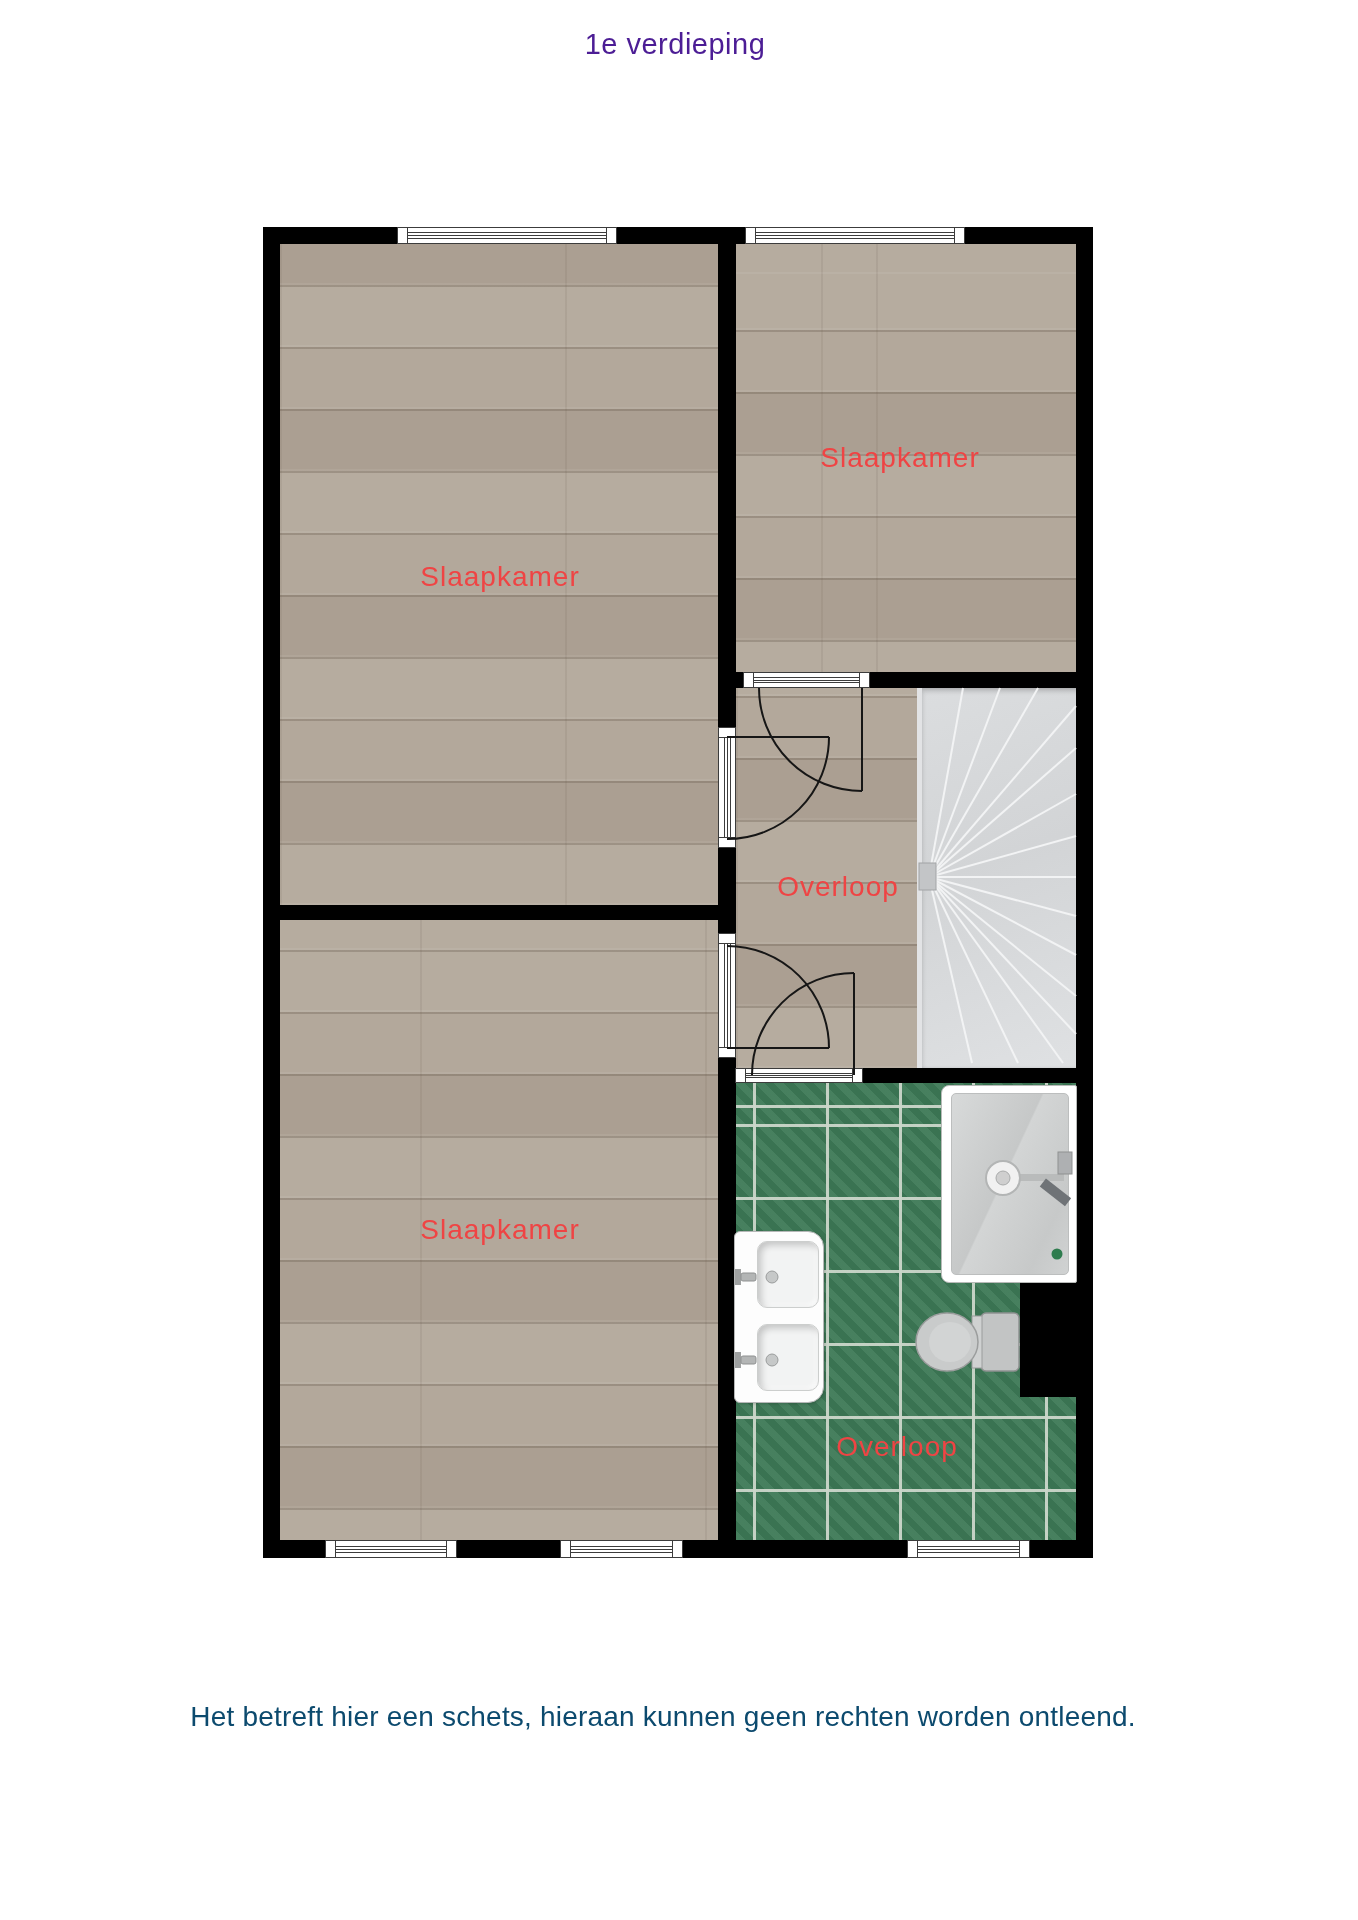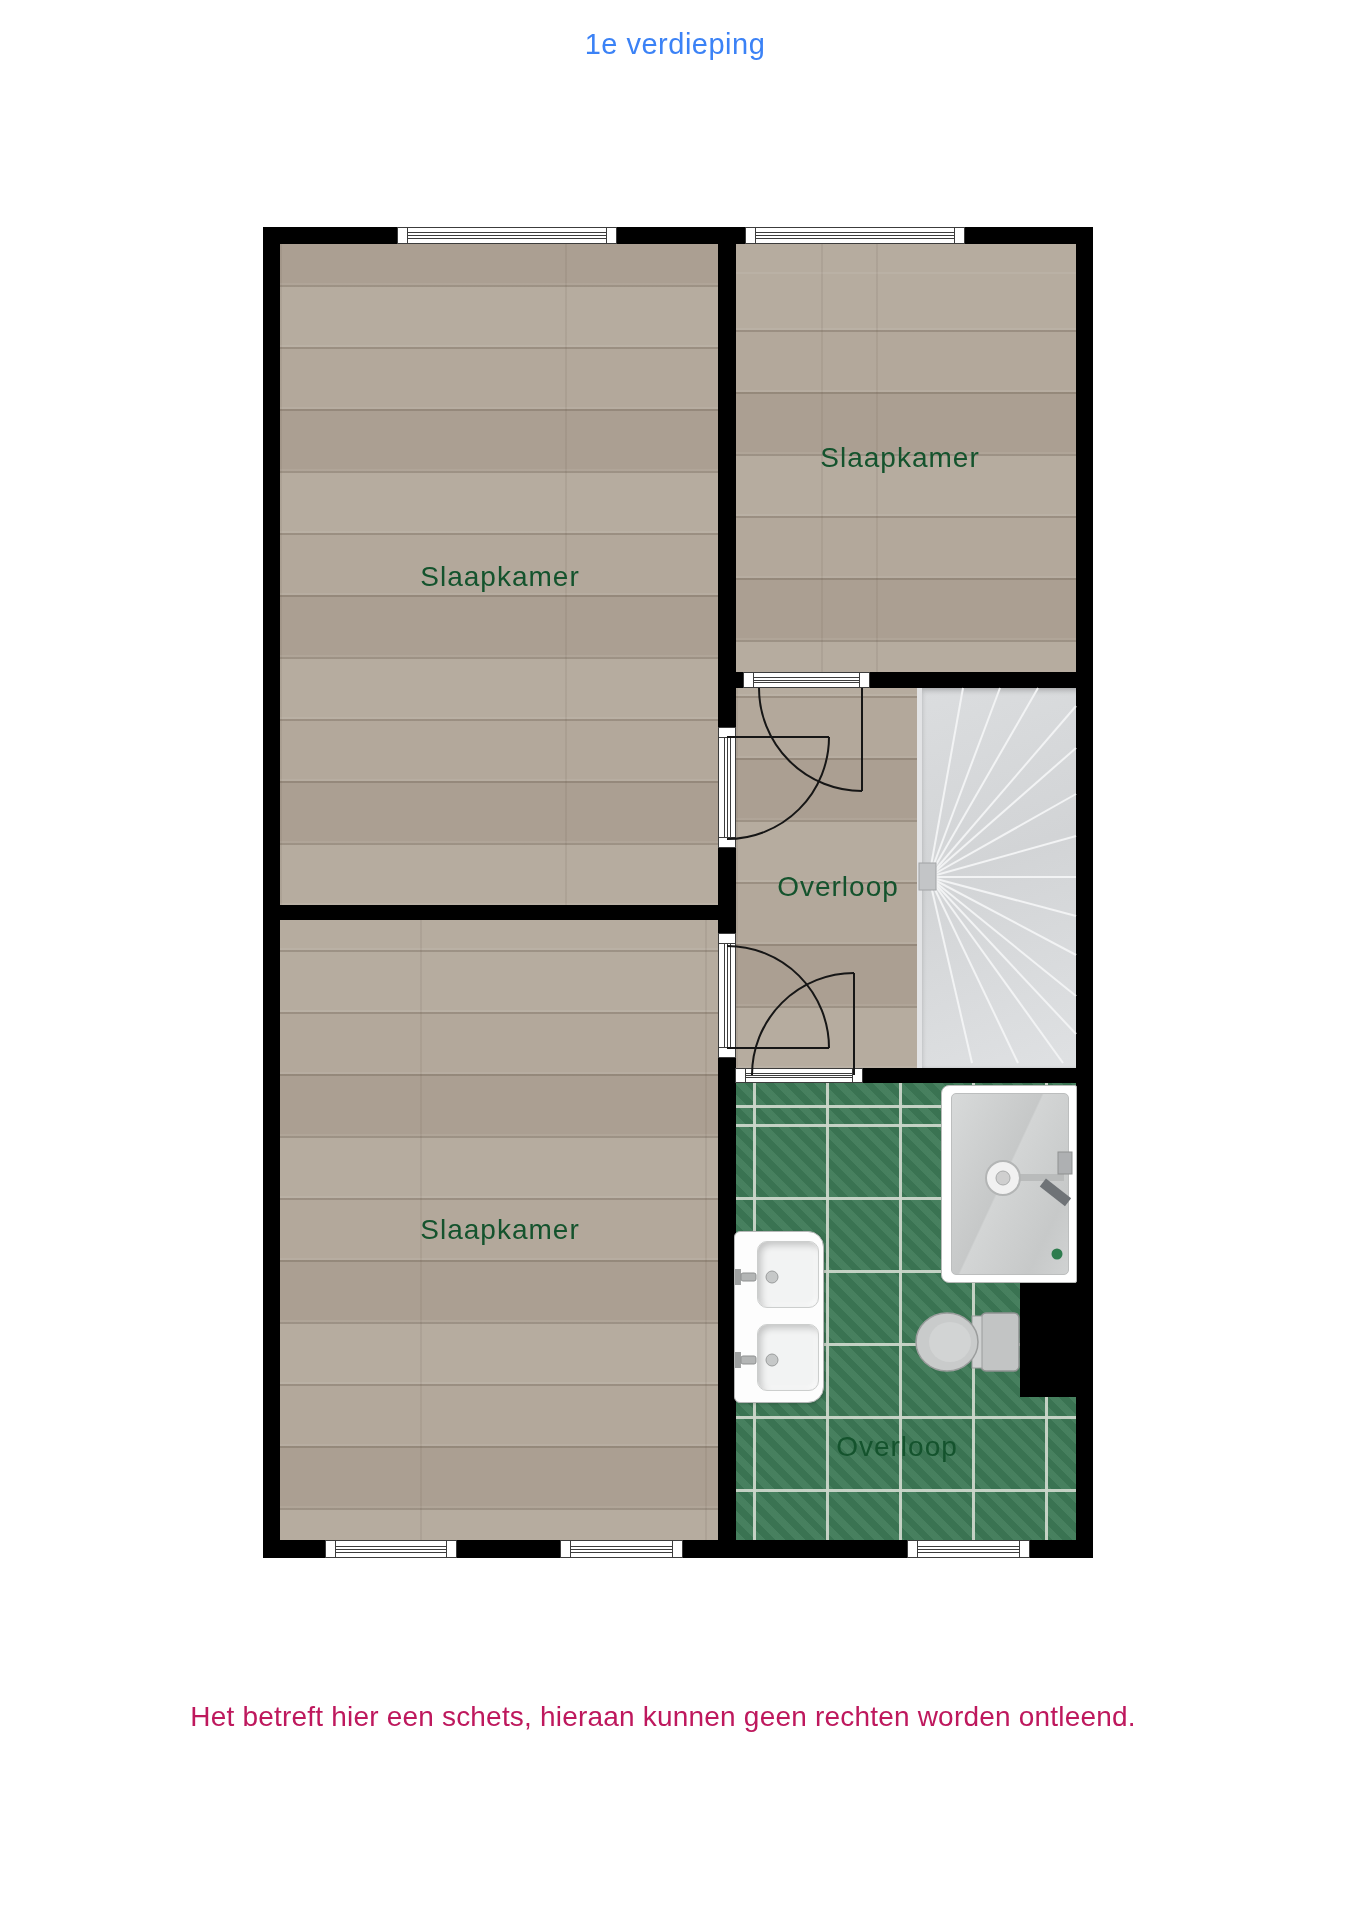--- a/index.html
+++ b/index.html
@@ -72,29 +72,29 @@
   .basin{
     position:absolute;width:62px;height:67px;left:22px;
     background:#f2f3f3;border:1px solid #cccecd;border-radius:10px;box-sizing:border-box;
     box-shadow:inset 3px 3px 7px rgba(0,0,0,0.20), inset -2px -2px 4px rgba(255,255,255,0.85);
   }
   .basin.b1{top:9px;} .basin.b2{top:92px;}
   .shaft{position:absolute;left:1020px;top:1283px;width:57px;height:114px;background:#000;}
   
   .lbl{
     position:absolute;transform:translate(-50%,-50%);
-    font-size:28px;color:#14532d;letter-spacing:1px;white-space:nowrap;
+    font-size:28px;color:#ef4444;letter-spacing:1px;white-space:nowrap;
   }
   .title{
     position:absolute;transform:translate(-50%,-50%);
-    font-size:29px;color:#3b82f6;letter-spacing:0.5px;white-space:nowrap;
+    font-size:29px;color:#4c1d95;letter-spacing:0.5px;white-space:nowrap;
   }
   .disclaimer{
     position:absolute;transform:translateX(-50%);
-    font-size:28px;color:#be185d;white-space:nowrap;letter-spacing:0.2px;
+    font-size:28px;color:#0c4a6e;white-space:nowrap;letter-spacing:0.2px;
   }
   svg.overlay{position:absolute;left:0;top:0;pointer-events:none;}
 </style>
 </head>
 <body>
 
 <div id="stage">
 
   <div class="title" style="left:675px;top:44px;">1e verdieping</div>
 

